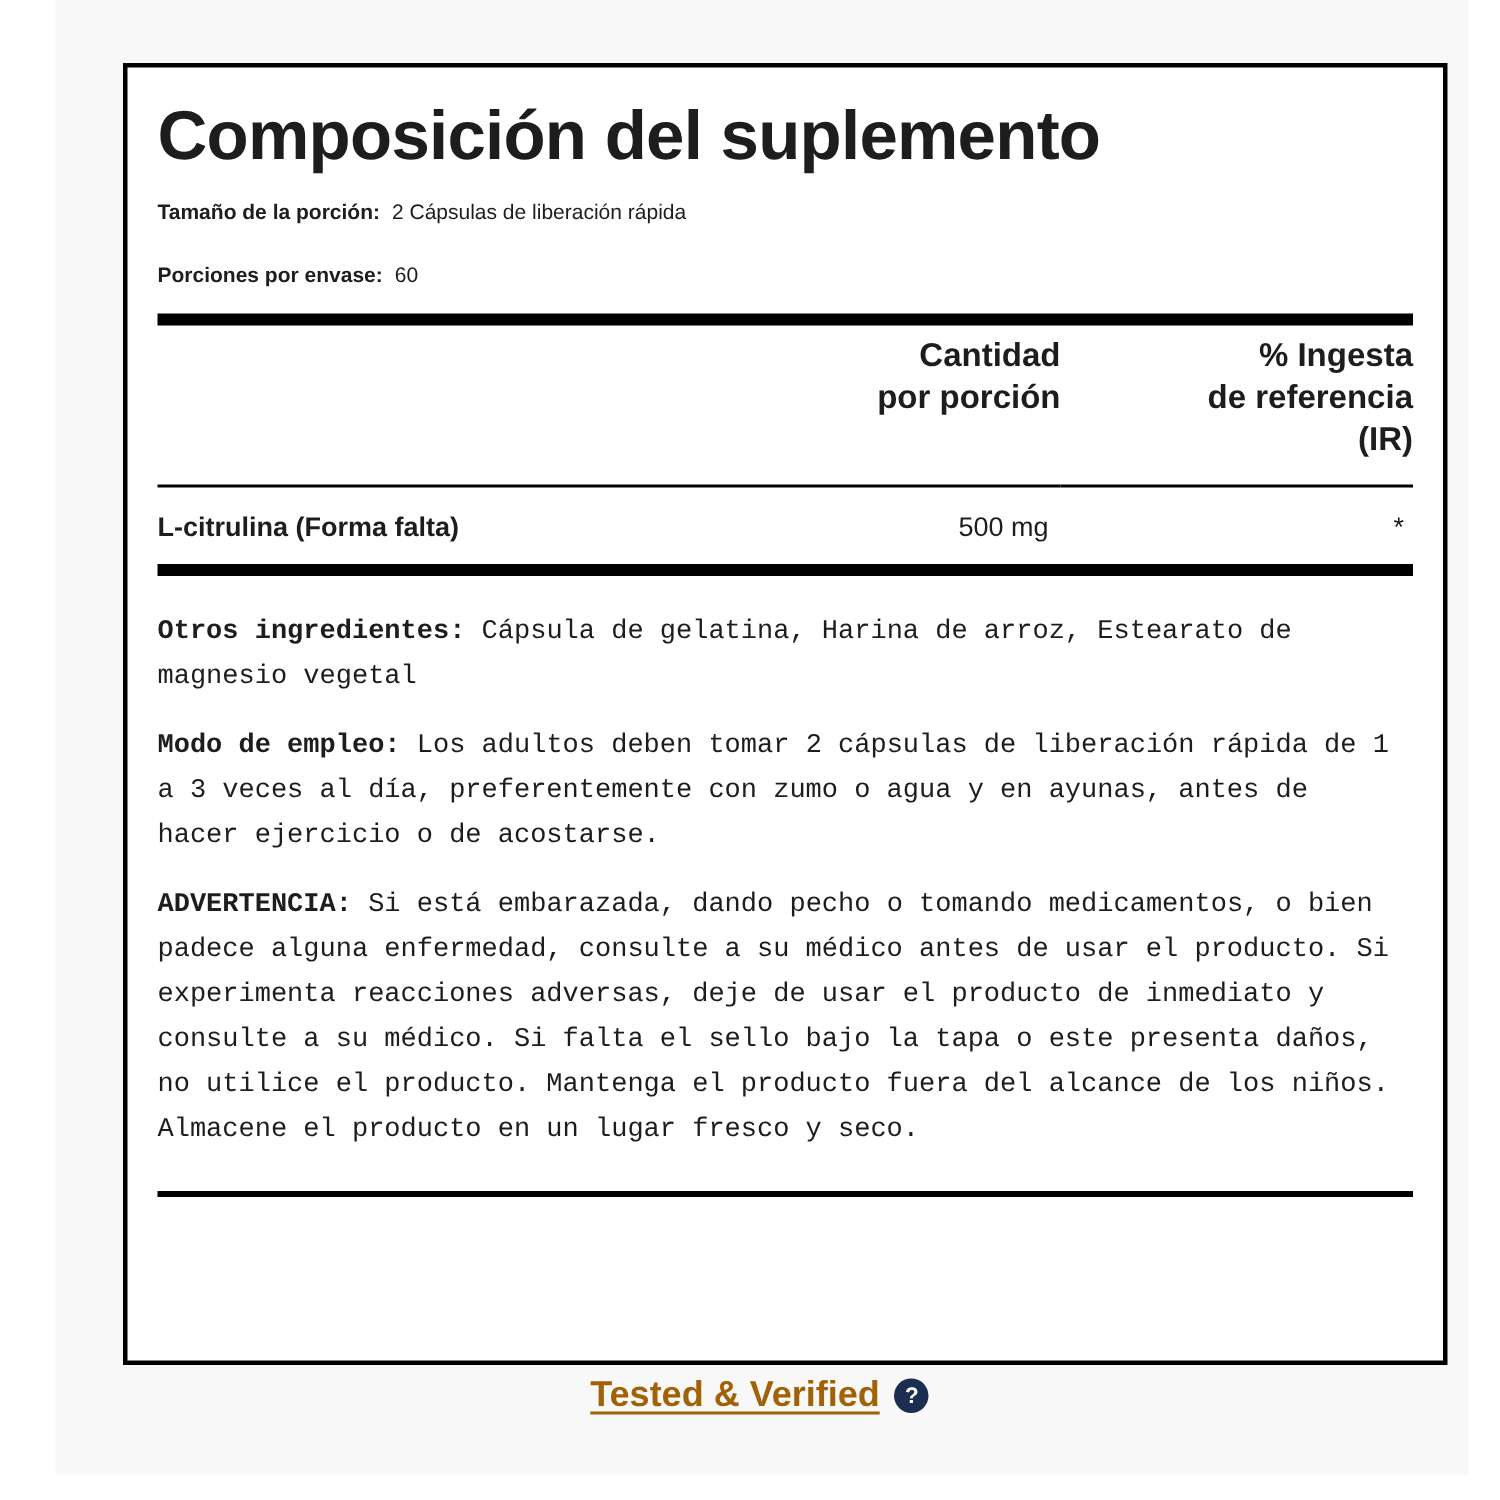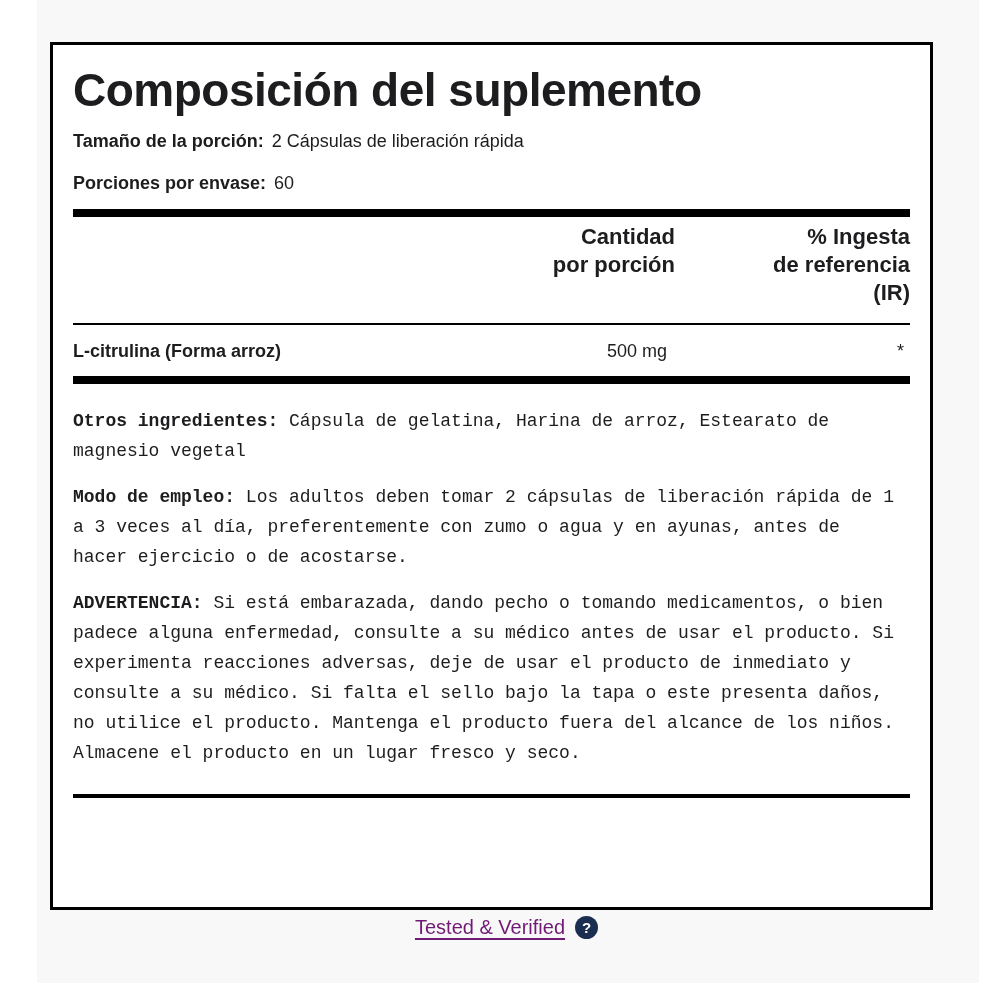--- a/index.html
+++ b/index.html
@@ -12,36 +12,36 @@
     overflow: hidden;
   }
   .panel {
     position: absolute;
     left: 37px; top: 0;
     width: 942px; height: 983px;
     background: #f8f8f9;
   }
   .label-box {
     position: absolute;
-    left: 50px; top: 42px;
+    left: 82px; top: 42px;
     width: 883px; height: 868px;
     background: #ffffff;
     border: 3px solid #000000;
     padding: 22px 20px;
   }
   h1.panel-title {
     font-size: 46px;
     line-height: 1.0;
     font-weight: 700;
     letter-spacing: -0.5px;
     margin: 0 0 18px 0;
     color: #1d1d1f;
   }
   p.serving {
-    font-size: 18px;
+    font-size: 14px;
     line-height: 20px;
     margin: 0 0 22px 0;
   }
   p.serving.last { margin-bottom: 16px; }
   .b { font-weight: 700; }
   .serving .value { margin-left: 8px; }
   .bar-thick { height: 8px; background: #000000; }
   table.facts {
     width: 100%;
     border-collapse: collapse;
@@ -90,23 +90,23 @@
   .footer {
     position: absolute;
     left: 65px; top: 916px;
     width: 883px;
     display: flex;
     align-items: center;
     justify-content: center;
     gap: 10px;
   }
   a.tested-link {
-    color: #701a75;
-    font-size: 20px;
-    font-weight: 400;
+    color: #a16207;
+    font-size: 24px;
+    font-weight: 700;
     text-decoration: underline;
     text-decoration-thickness: 2px;
     text-underline-offset: 4px;
     cursor: pointer;
   }
   .help-icon {
     width: 23px; height: 23px;
     border-radius: 50%;
     background: #1b2e52;
     color: #ffffff;
@@ -141,21 +141,21 @@
         <th class="c1"></th>
         <th class="c2">Cantidad
 por porción</th>
         <th class="c3">% Ingesta
 de referencia
 (IR)</th>
       </tr>
     </thead>
     <tbody>
       <tr class="divided">
-        <td class="c1">L-citrulina (Forma arroz)</td>
+        <td class="c1">L-citrulina (Forma falta)</td>
         <td class="c2">500 mg</td>
         <td class="c3">*</td>
       </tr>
     </tbody>
   </table>
 
   <div class="bar-thick"></div>
 
   <p class="para first">
     <span class="b">Otros ingredientes:</span>

